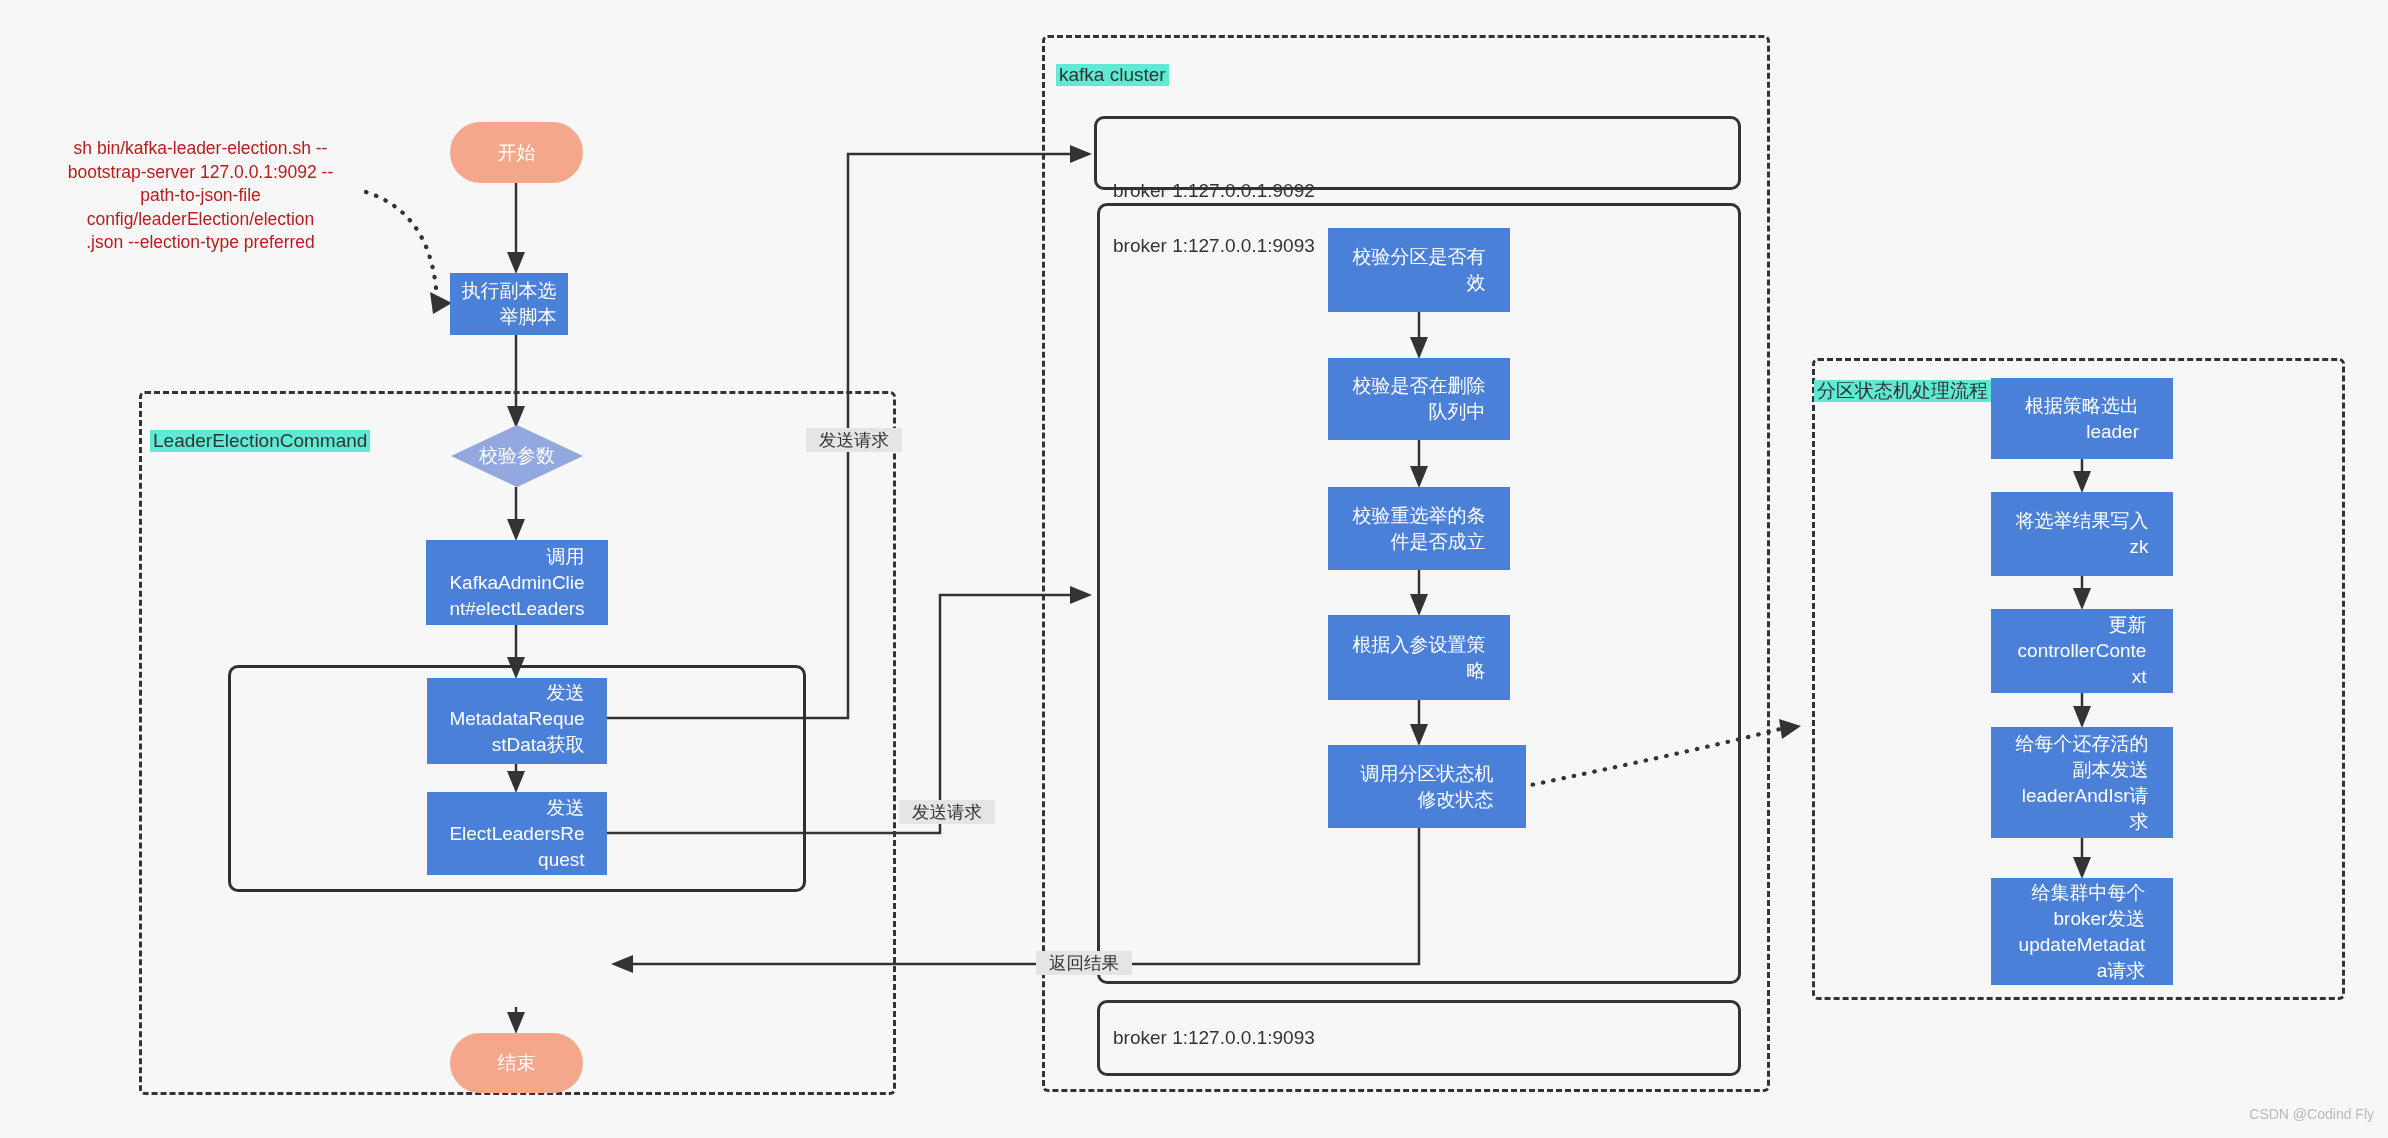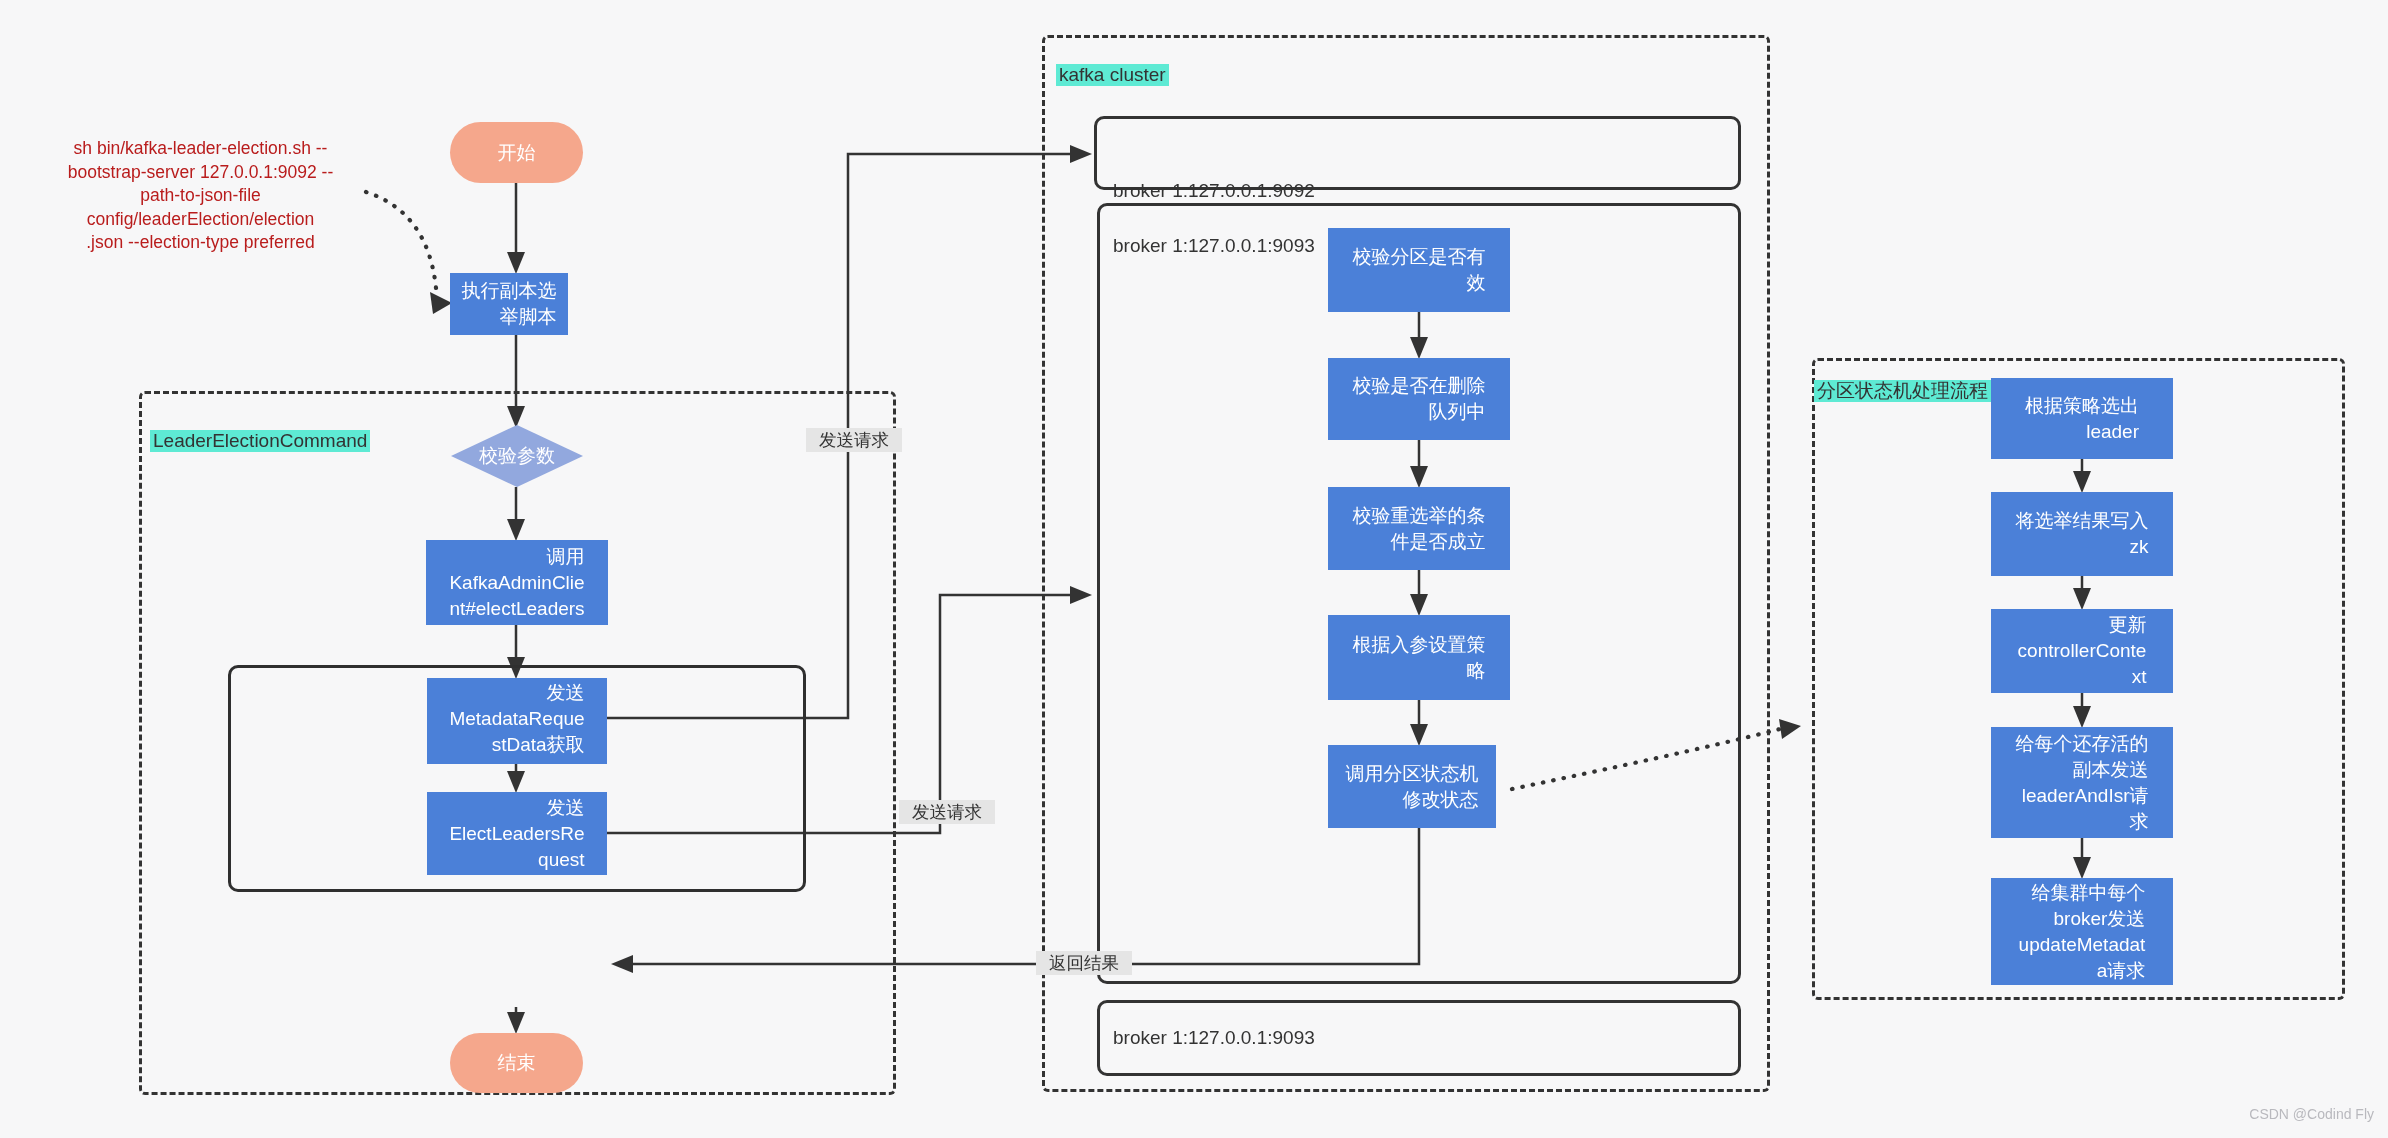--- a/index.html
+++ b/index.html
@@ -173,21 +173,21 @@
     <div class="pill" style="left:450px;top:1033px;width:133px;height:60px;">结束</div>
 
     <div class="node" style="left:1328px;top:228px;width:182px;height:84px;">校验分区是否有
 效</div>
     <div class="node" style="left:1328px;top:358px;width:182px;height:82px;">校验是否在删除
 队列中</div>
     <div class="node" style="left:1328px;top:487px;width:182px;height:83px;">校验重选举的条
 件是否成立</div>
     <div class="node" style="left:1328px;top:615px;width:182px;height:85px;">根据入参设置策
 略</div>
-    <div class="node" style="left:1328px;top:745px;width:168px;height:83px;">调用分区状态机
+    <div class="node" style="left:1328px;top:745px;width:198px;height:83px;">调用分区状态机
 修改状态</div>
 
     <div class="node" style="left:1991px;top:378px;width:182px;height:81px;">根据策略选出
 leader</div>
     <div class="node" style="left:1991px;top:492px;width:182px;height:84px;">将选举结果写入
 zk</div>
     <div class="node" style="left:1991px;top:609px;width:182px;height:84px;">更新
 controllerConte
 xt</div>
     <div class="node" style="left:1991px;top:727px;width:182px;height:111px;">给每个还存活的

